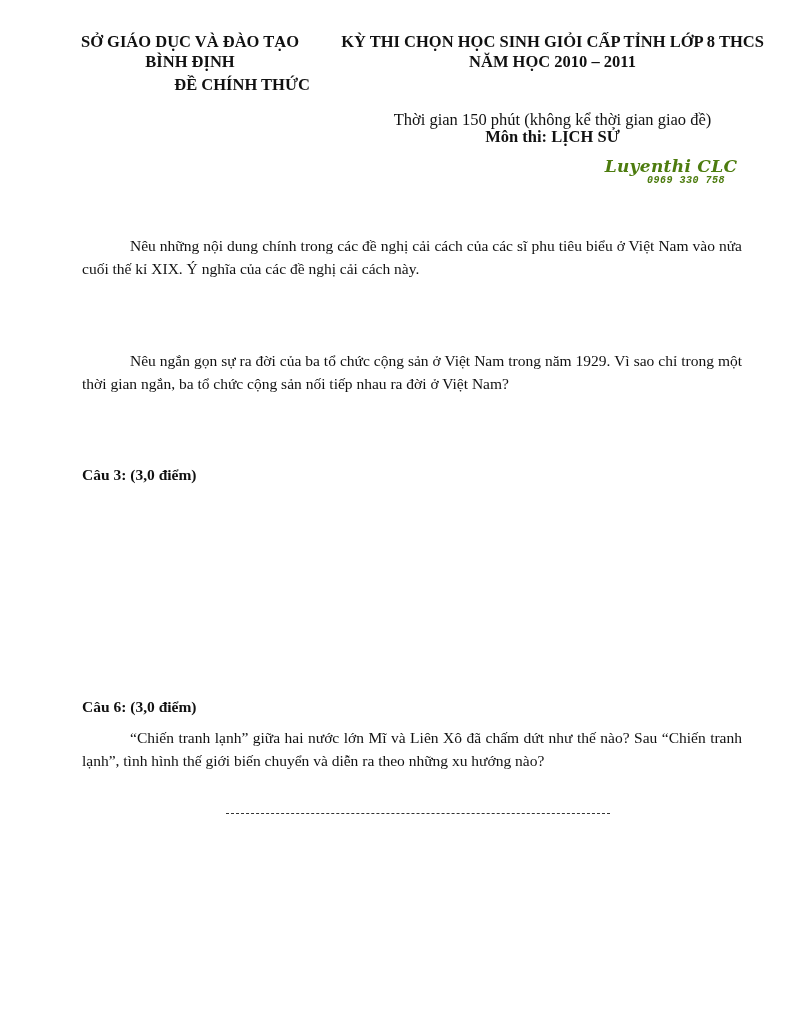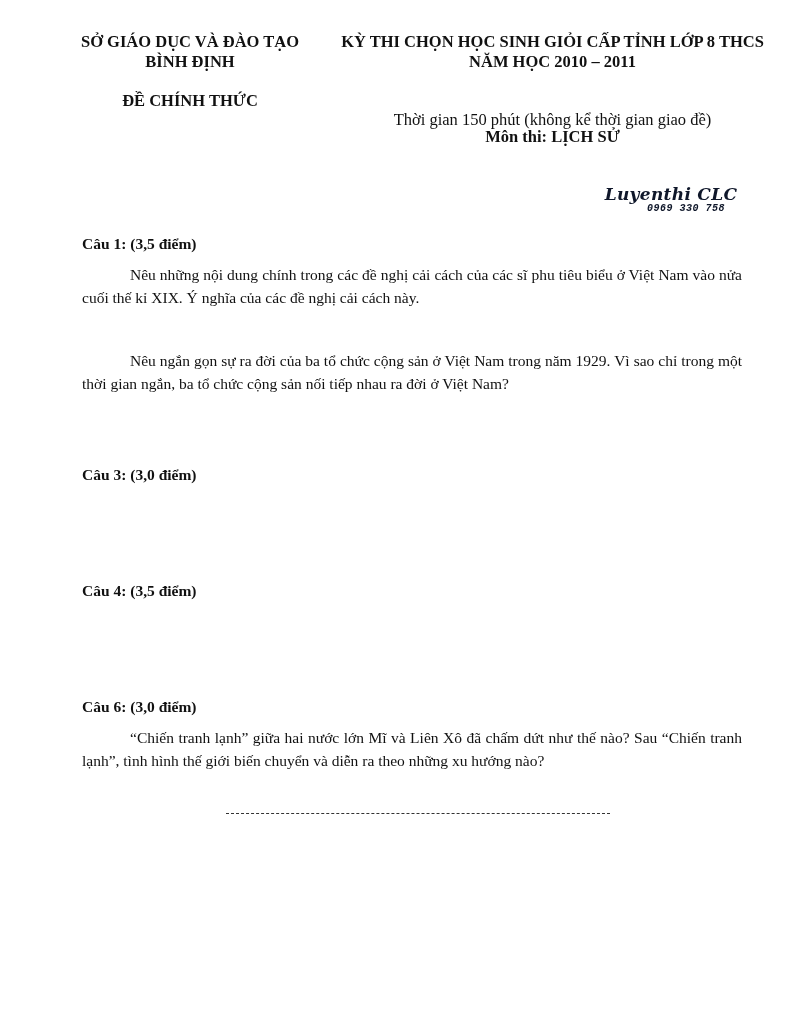--- a/index.html
+++ b/index.html
@@ -24,22 +24,21 @@
       white-space: nowrap;
     }
     .left-col { left: 70px; width: 240px; }
     .right-col { left: 320px; width: 465px; }
     .plain { font-weight: normal; }
     .logo {
       left: 596px;
       top: 157px;
       width: 150px;
       text-align: center;
-      color: #0f172a;
-      margin-top: 28px;
+      color: #4d7c0f;
     }
     .logo-title {
       font-family: "DejaVu Serif", serif;
       font-weight: bold;
       font-style: italic;
       font-size: 17px;
       line-height: 18px;
       letter-spacing: 0.3px;
     }
     .logo-phone {
@@ -73,47 +72,45 @@
       width: 384px;
       height: 0;
       border-top: 1.2px dashed #333333;
     }
   </style>
 </head>
 <body>
 
 <div class="abs hdr bold left-col" style="top:32px;">SỞ GIÁO DỤC VÀ ĐÀO TẠO</div>
 <div class="abs hdr bold left-col" style="top:52px;">BÌNH ĐỊNH</div>
-<div class="abs hdr bold left-col" style="top:91px;">ĐỀ CHÍNH THỨC</div>
+<div class="abs hdr bold left-col" style="top:75px;text-align:right;">ĐỀ CHÍNH THỨC</div>
 
 <div class="abs hdr bold right-col" style="top:32px;">KỲ THI CHỌN HỌC SINH GIỎI CẤP TỈNH LỚP 8 THCS</div>
 <div class="abs hdr bold right-col" style="top:52px;">NĂM HỌC 2010 – 2011</div>
 <div class="abs hdr bold right-col" style="top:91px;margin-top:36px;">Môn thi: LỊCH SỬ</div>
 <div class="abs hdr plain right-col" style="top:110px;">Thời gian 150 phút (không kể thời gian giao đề)</div>
 
 <div class="abs logo">
   <div class="logo-title">Luyenthi CLC</div>
   <div class="logo-phone">0969 330 758</div>
 </div>
 
 <div class="abs question" style="top:234px;">
-  <div class="q-title">Câu 1: (3,5 điểm)</div>
   <div class="q-body">Nêu những nội dung chính trong các đề nghị cải cách của các sĩ phu tiêu biểu ở Việt Nam vào nửa cuối thế kỉ XIX. Ý nghĩa của các đề nghị cải cách này.</div>
 </div>
 
 <div class="abs question" style="top:349px;">
   <div class="q-body">Nêu ngắn gọn sự ra đời của ba tổ chức cộng sản ở Việt Nam trong năm 1929. Vì sao chỉ trong một thời gian ngắn, ba tổ chức cộng sản nối tiếp nhau ra đời ở Việt Nam?</div>
 </div>
 
 <div class="abs question" style="top:465px;">
   <div class="q-title">Câu 3: (3,0 điểm)</div>
 </div>
 
 <div class="abs question" style="top:581px;">
-  <div class="q-title">Câu 4: (3,5 điểm)</div>
 </div>
 
 <div class="abs question" style="top:697px;">
   <div class="q-title">Câu 6: (3,0 điểm)</div>
   <div class="q-body">“Chiến tranh lạnh” giữa hai nước lớn Mĩ và Liên Xô đã chấm dứt như thế nào? Sau “Chiến tranh lạnh”, tình hình thế giới biến chuyển và diễn ra theo những xu hướng nào?</div>
 </div>
 
 <div class="abs divider"></div>
 
 </body></html>

